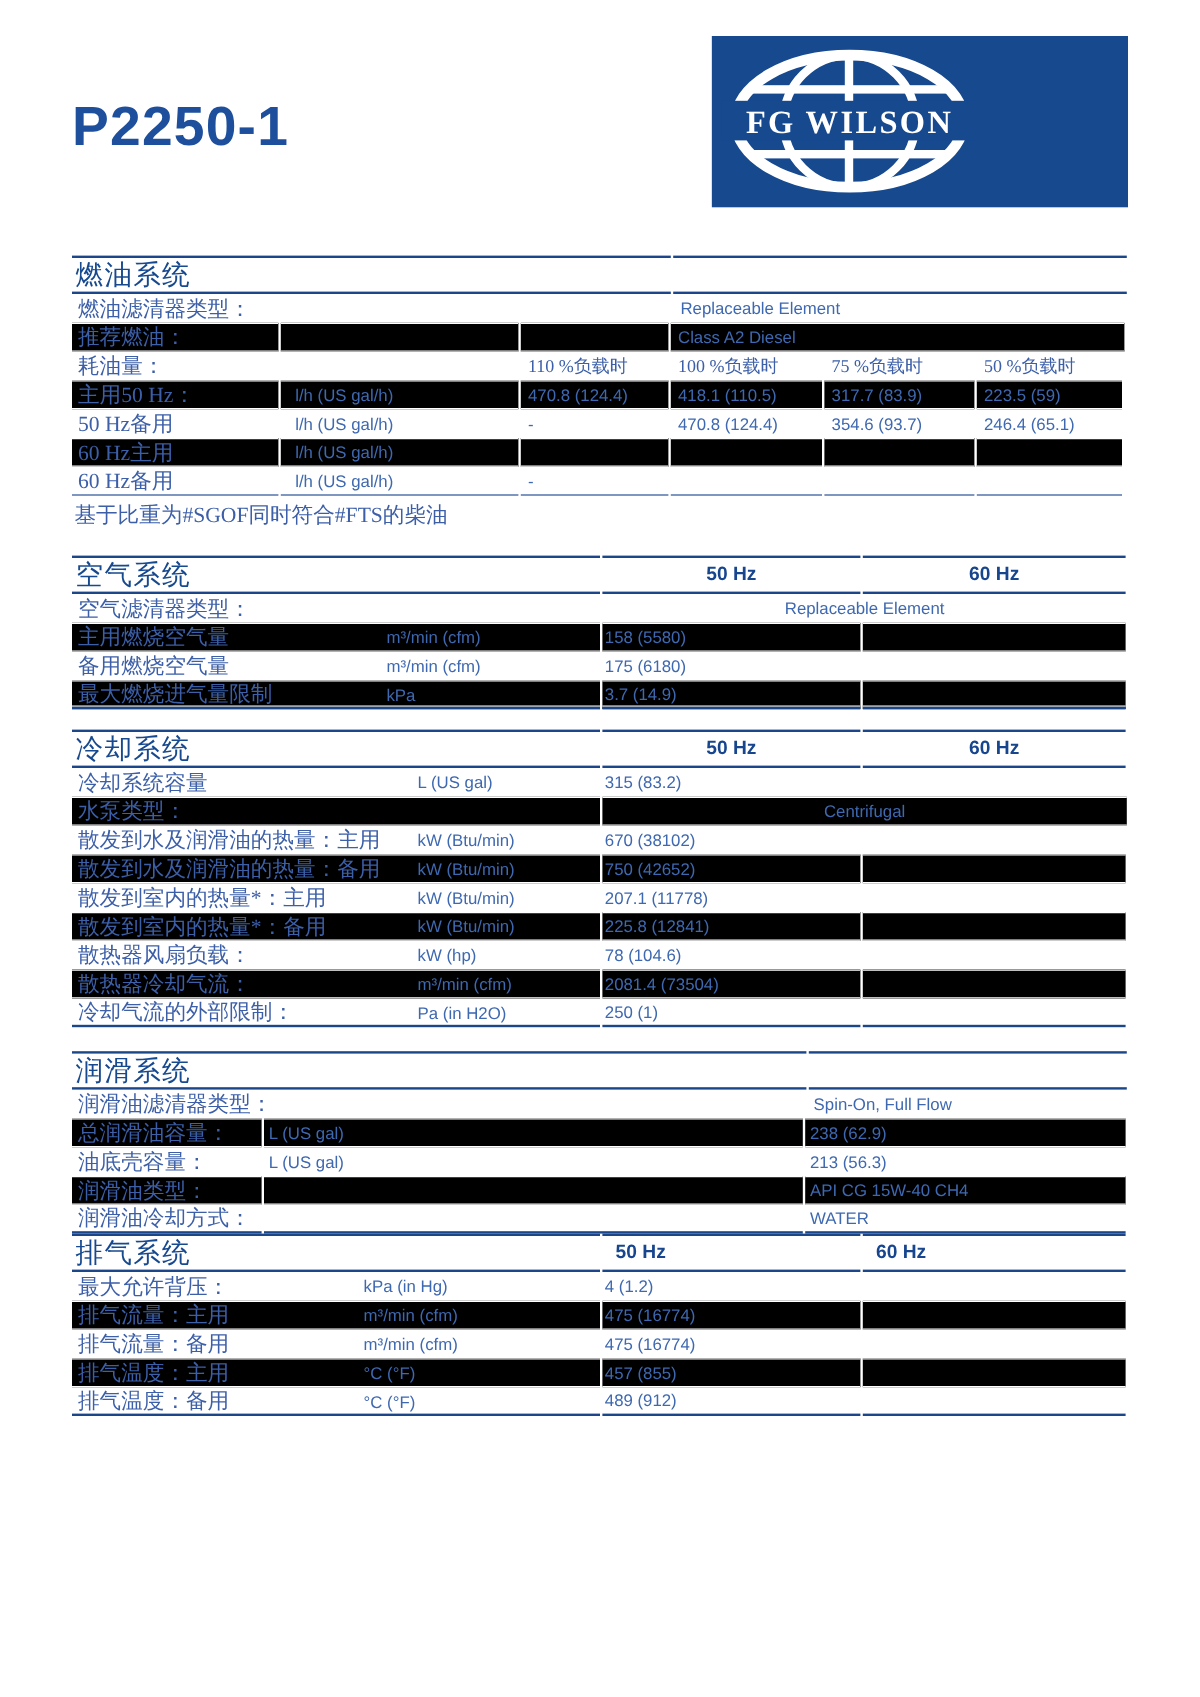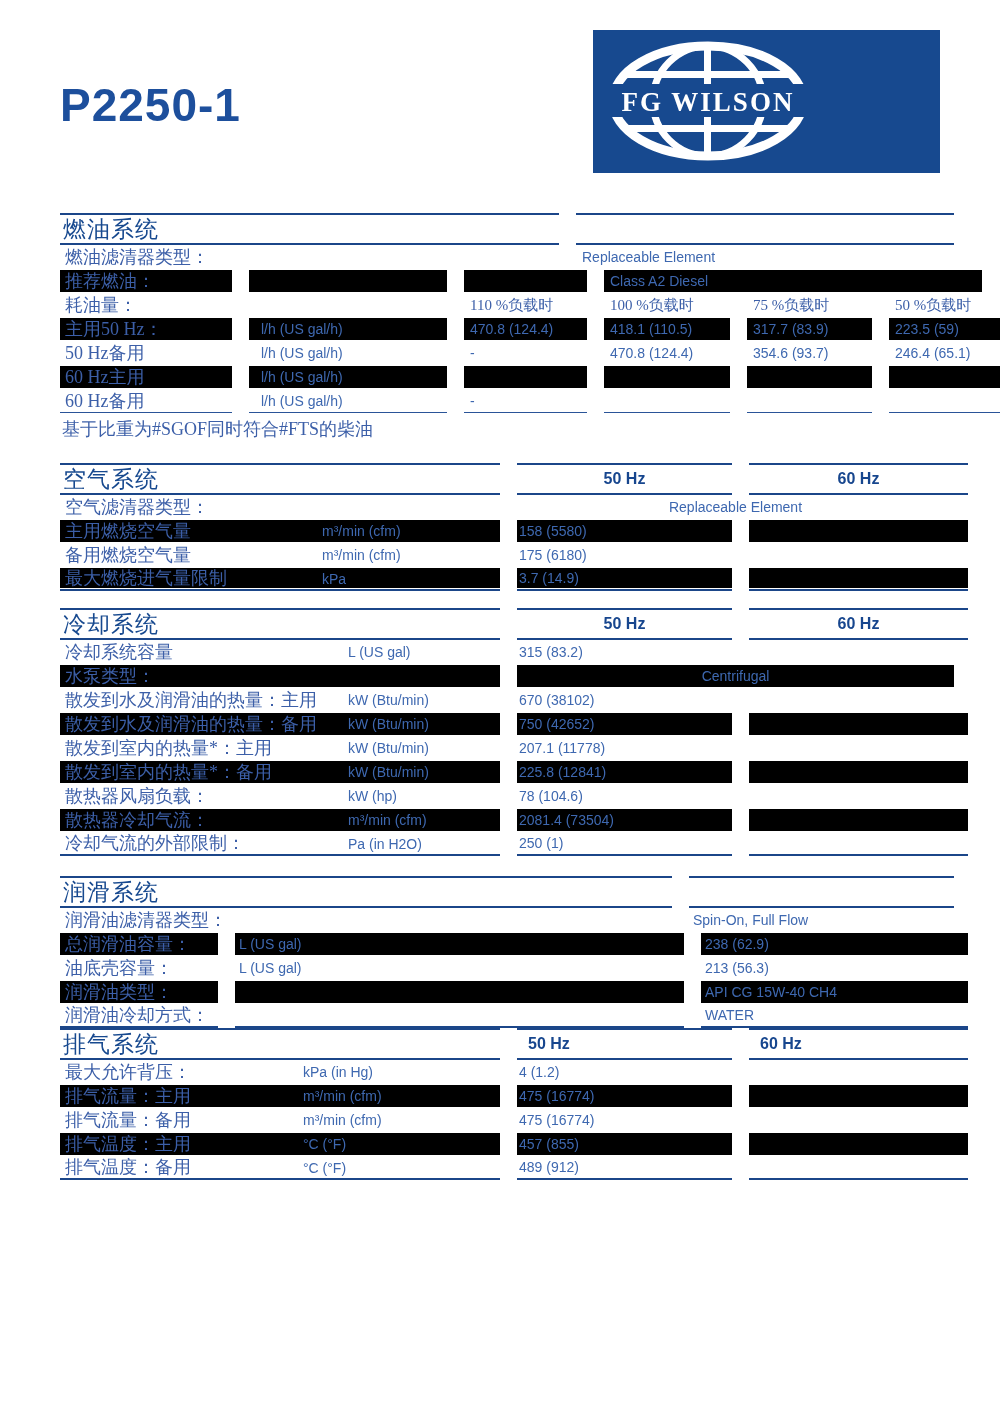--- a/index.html
+++ b/index.html
@@ -21,21 +21,21 @@
   .logo { position:absolute; left:593px; top:30px; width:378px; height:143px; }
 
   
   .section { position:relative; margin-left:60px; width:880px; }
   .sec-fuel    { margin-top:213px; }
   .sec-air     { margin-top:20px; }
   .sec-cooling { margin-top:17px; }
   .sec-lube    { margin-top:20px; }
   .sec-exhaust { }
 
-  .grid { display:grid; column-gap:17px; }
+  .grid { display:grid; column-gap:2px; }
   .g-fuel-t { grid-template-columns:499px 378px; }
   .g-fuel-m { grid-template-columns:172px 198px 123px 378px; }
   .g-fuel   { grid-template-columns:172px 198px 123px 126px 125px 121px; }
   .g-hz     { grid-template-columns:440px 215px 219px; }
   .g-hz-m   { grid-template-columns:440px 437px; }
   .g-lube-t { grid-template-columns:612px 265px; }
   .g-lube   { grid-template-columns:158px 449px 267px; }
 
   .trow { height:32px; }
   .trow .tcell {

